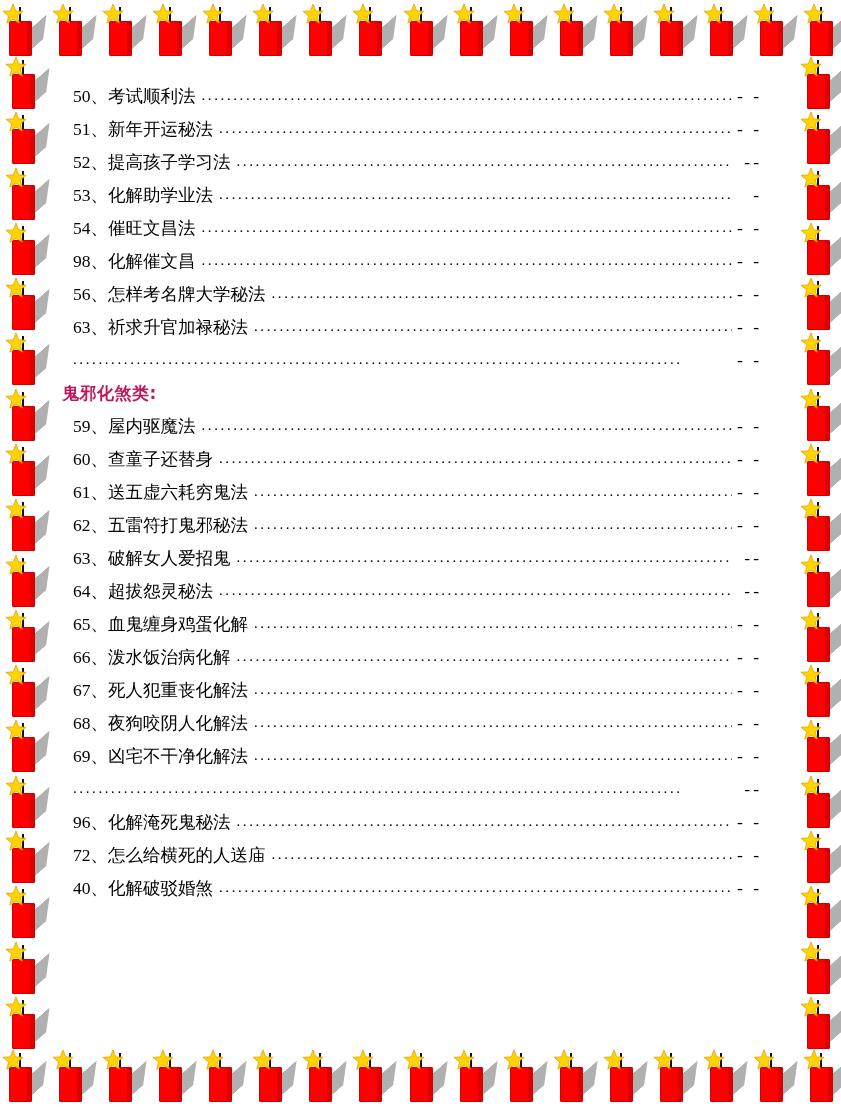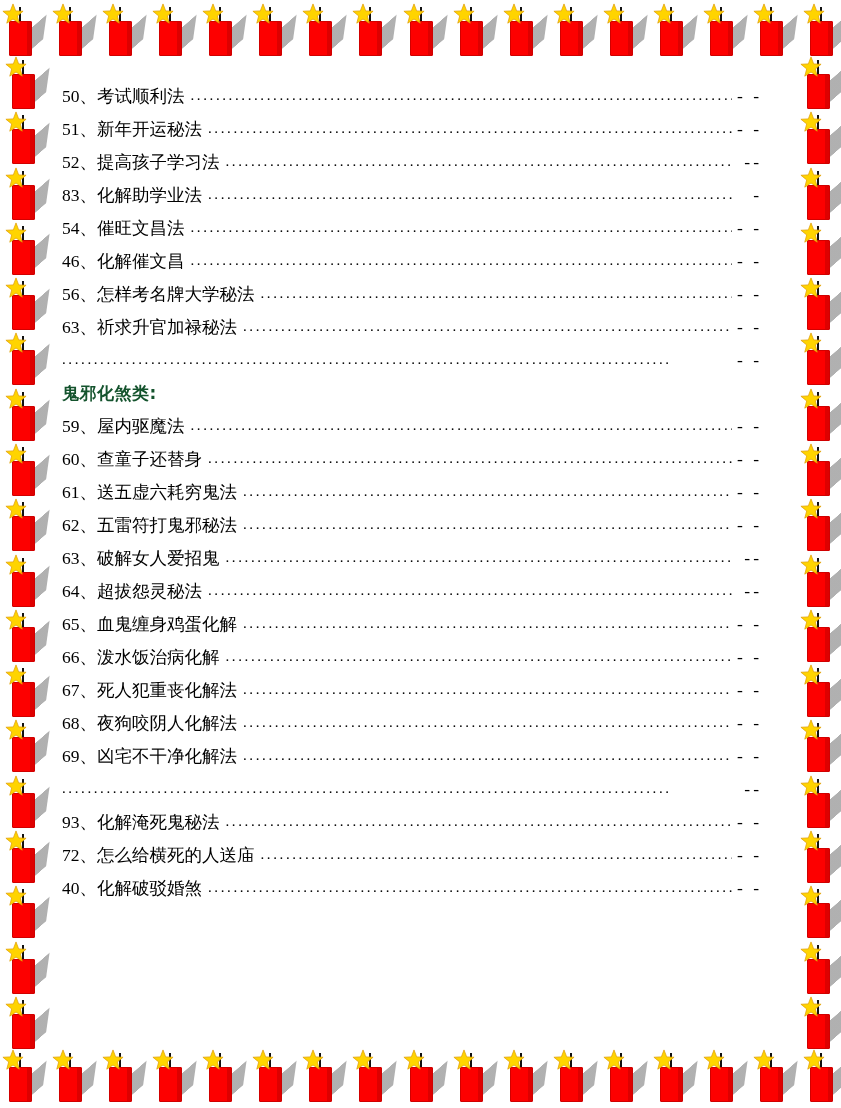--- a/index.html
+++ b/index.html
@@ -89,36 +89,37 @@
   
   #content {
     position: absolute;
     left: 62px;
     top: 80px;
     width: 700px;
     height: 940px;
   }
 
   .section-title {
-    color: #14532d;
+    color: #be185d;
     font-weight: bold;
     font-size: 17px;
     line-height: 33px;
     letter-spacing: 0.5px;
     white-space: nowrap;
     font-family: "DejaVu Sans", "Liberation Sans", sans-serif;
   }
 
   .entry {
     display: flex;
     align-items: center;
     font-size: 17.5px;
     line-height: 33px;
     color: #000;
     white-space: nowrap;
+    margin-left: 11px;
   }
   .entry .label {
     flex: 0 0 auto;
     padding-right: 6px;
   }
   .entry .leader {
     flex: 1 1 auto;
     overflow: hidden;
     white-space: nowrap;
     color: #000;
@@ -790,31 +791,31 @@
           <span class="label">51、新年开运秘法</span>
           <span class="leader">................................................................................................</span>
           <span class="pagenum">- -</span>
         </div>
         <div class="entry">
           <span class="label">52、提高孩子学习法</span>
           <span class="leader">................................................................................................</span>
           <span class="pagenum">--</span>
         </div>
         <div class="entry">
-          <span class="label">83、化解助学业法</span>
+          <span class="label">53、化解助学业法</span>
           <span class="leader">................................................................................................</span>
           <span class="pagenum">-</span>
         </div>
         <div class="entry">
           <span class="label">54、催旺文昌法</span>
           <span class="leader">................................................................................................</span>
           <span class="pagenum">- -</span>
         </div>
         <div class="entry">
-          <span class="label">46、化解催文昌</span>
+          <span class="label">98、化解催文昌</span>
           <span class="leader">................................................................................................</span>
           <span class="pagenum">- -</span>
         </div>
         <div class="entry">
           <span class="label">56、怎样考名牌大学秘法</span>
           <span class="leader">................................................................................................</span>
           <span class="pagenum">- -</span>
         </div>
         <div class="entry">
           <span class="label">63、祈求升官加禄秘法</span>
@@ -881,21 +882,21 @@
         <div class="entry">
           <span class="label">69、凶宅不干净化解法</span>
           <span class="leader">................................................................................................</span>
           <span class="pagenum">- -</span>
         </div>
         <div class="entry">
           <span class="leader">................................................................................................</span>
           <span class="pagenum">--</span>
         </div>
         <div class="entry">
-          <span class="label">93、化解淹死鬼秘法</span>
+          <span class="label">96、化解淹死鬼秘法</span>
           <span class="leader">................................................................................................</span>
           <span class="pagenum">- -</span>
         </div>
         <div class="entry">
           <span class="label">72、怎么给横死的人送庙</span>
           <span class="leader">................................................................................................</span>
           <span class="pagenum">- -</span>
         </div>
         <div class="entry">
           <span class="label">40、化解破驳婚煞</span>

